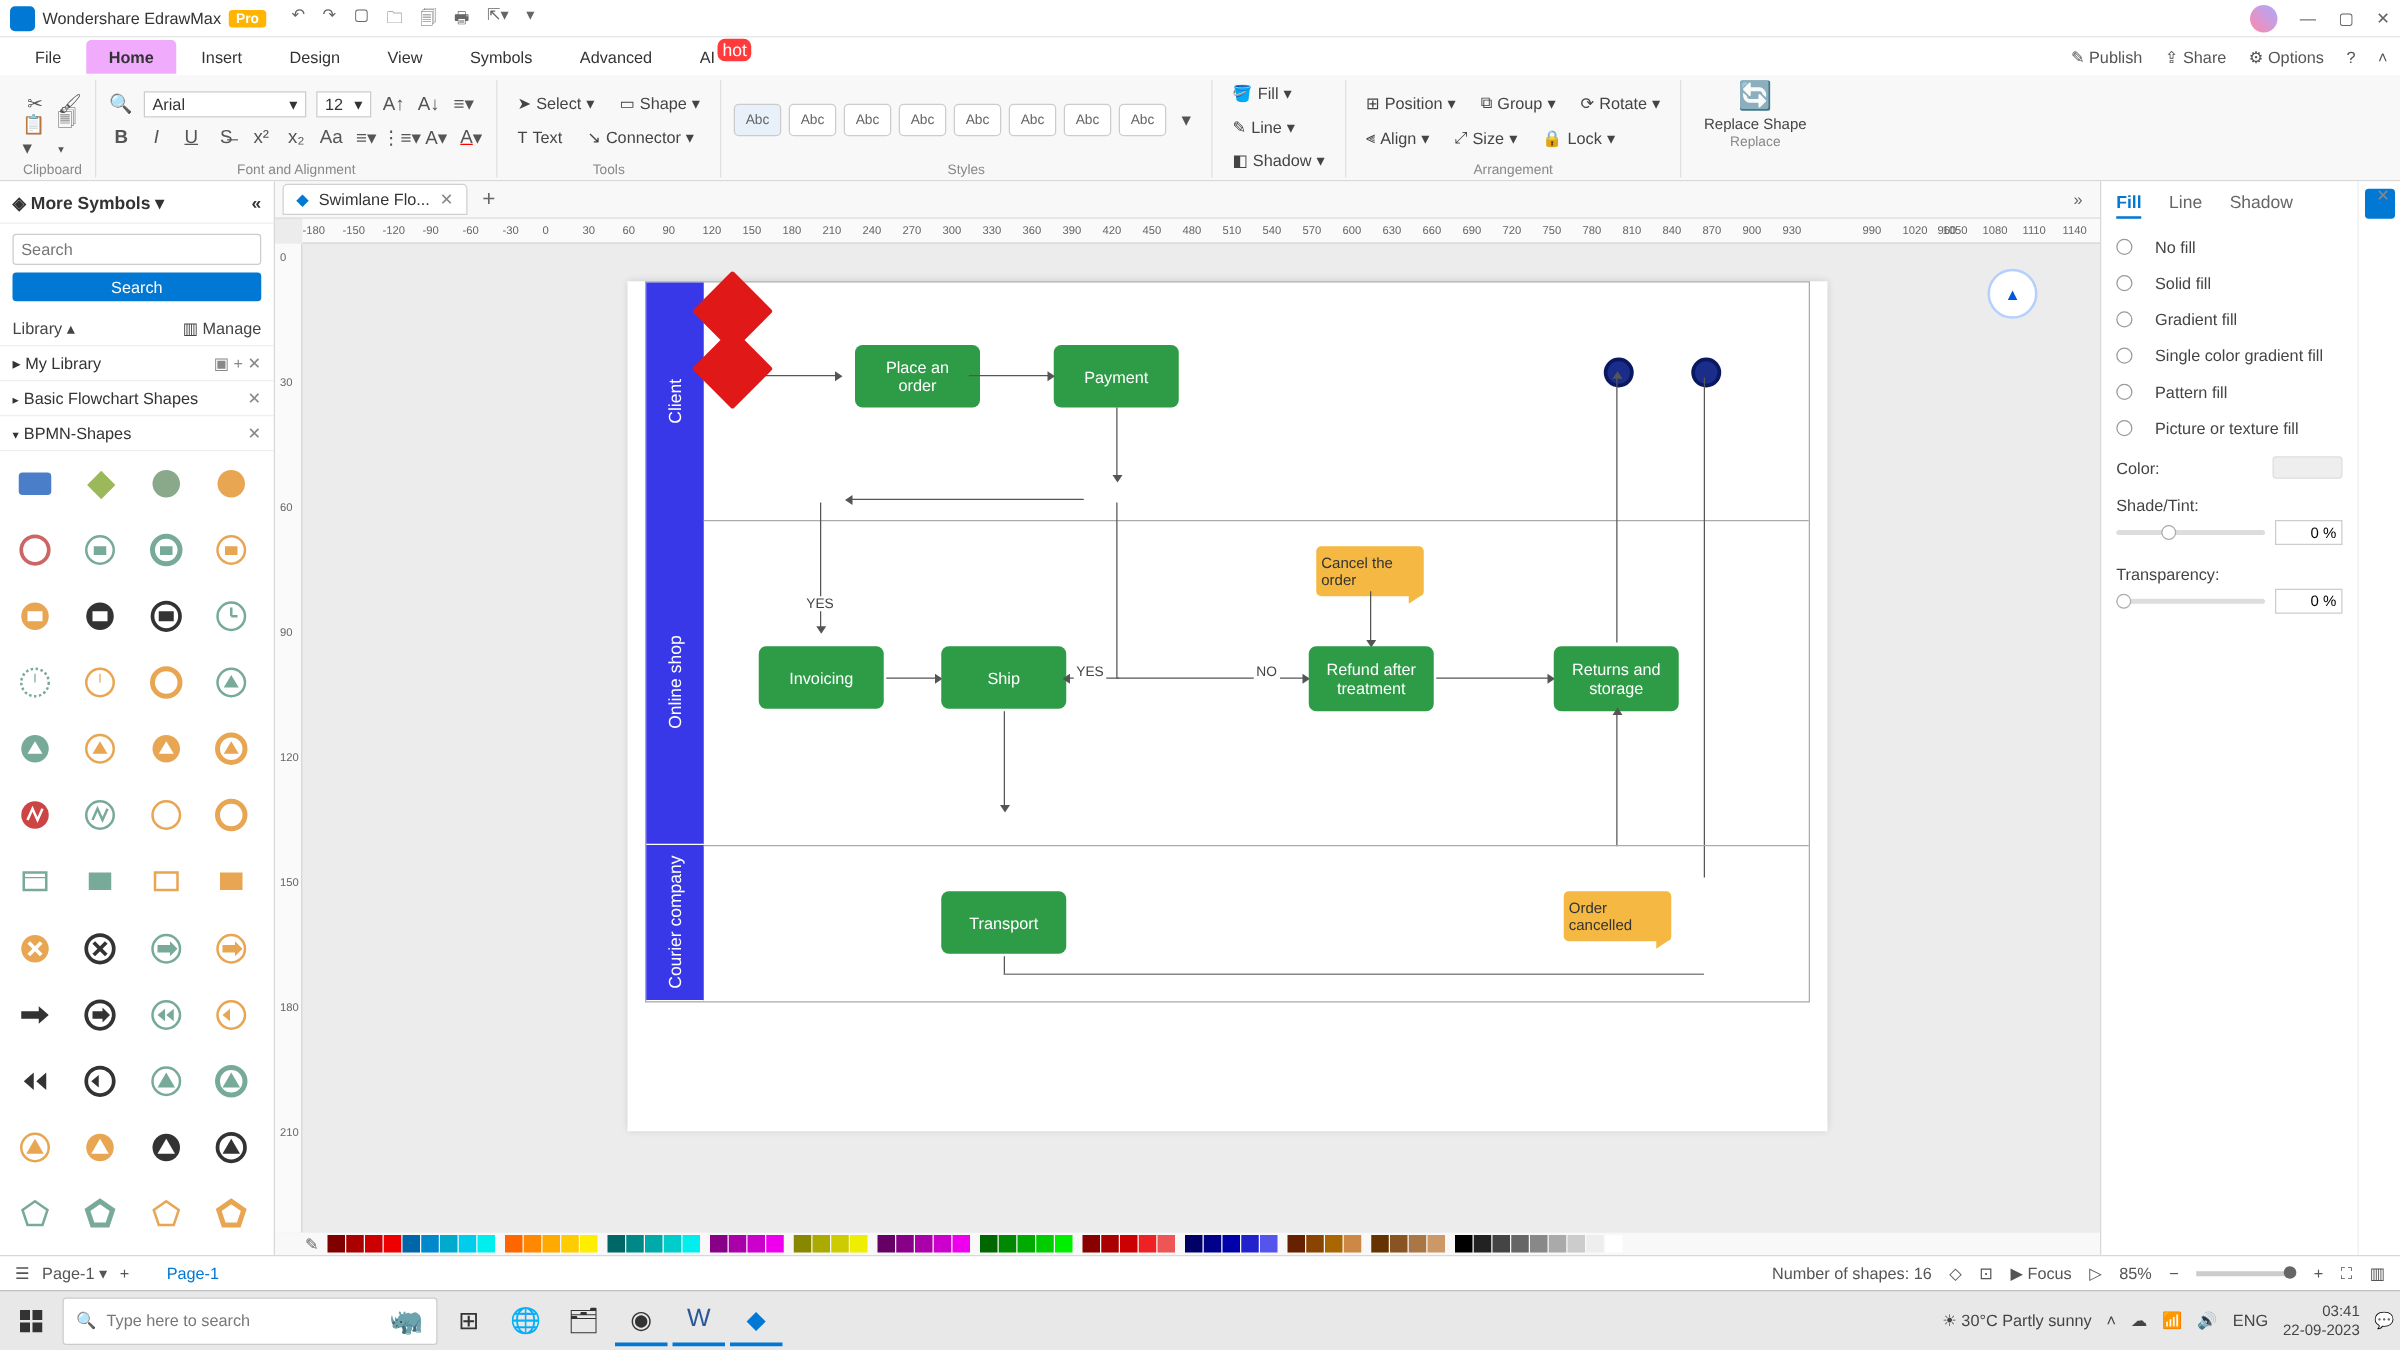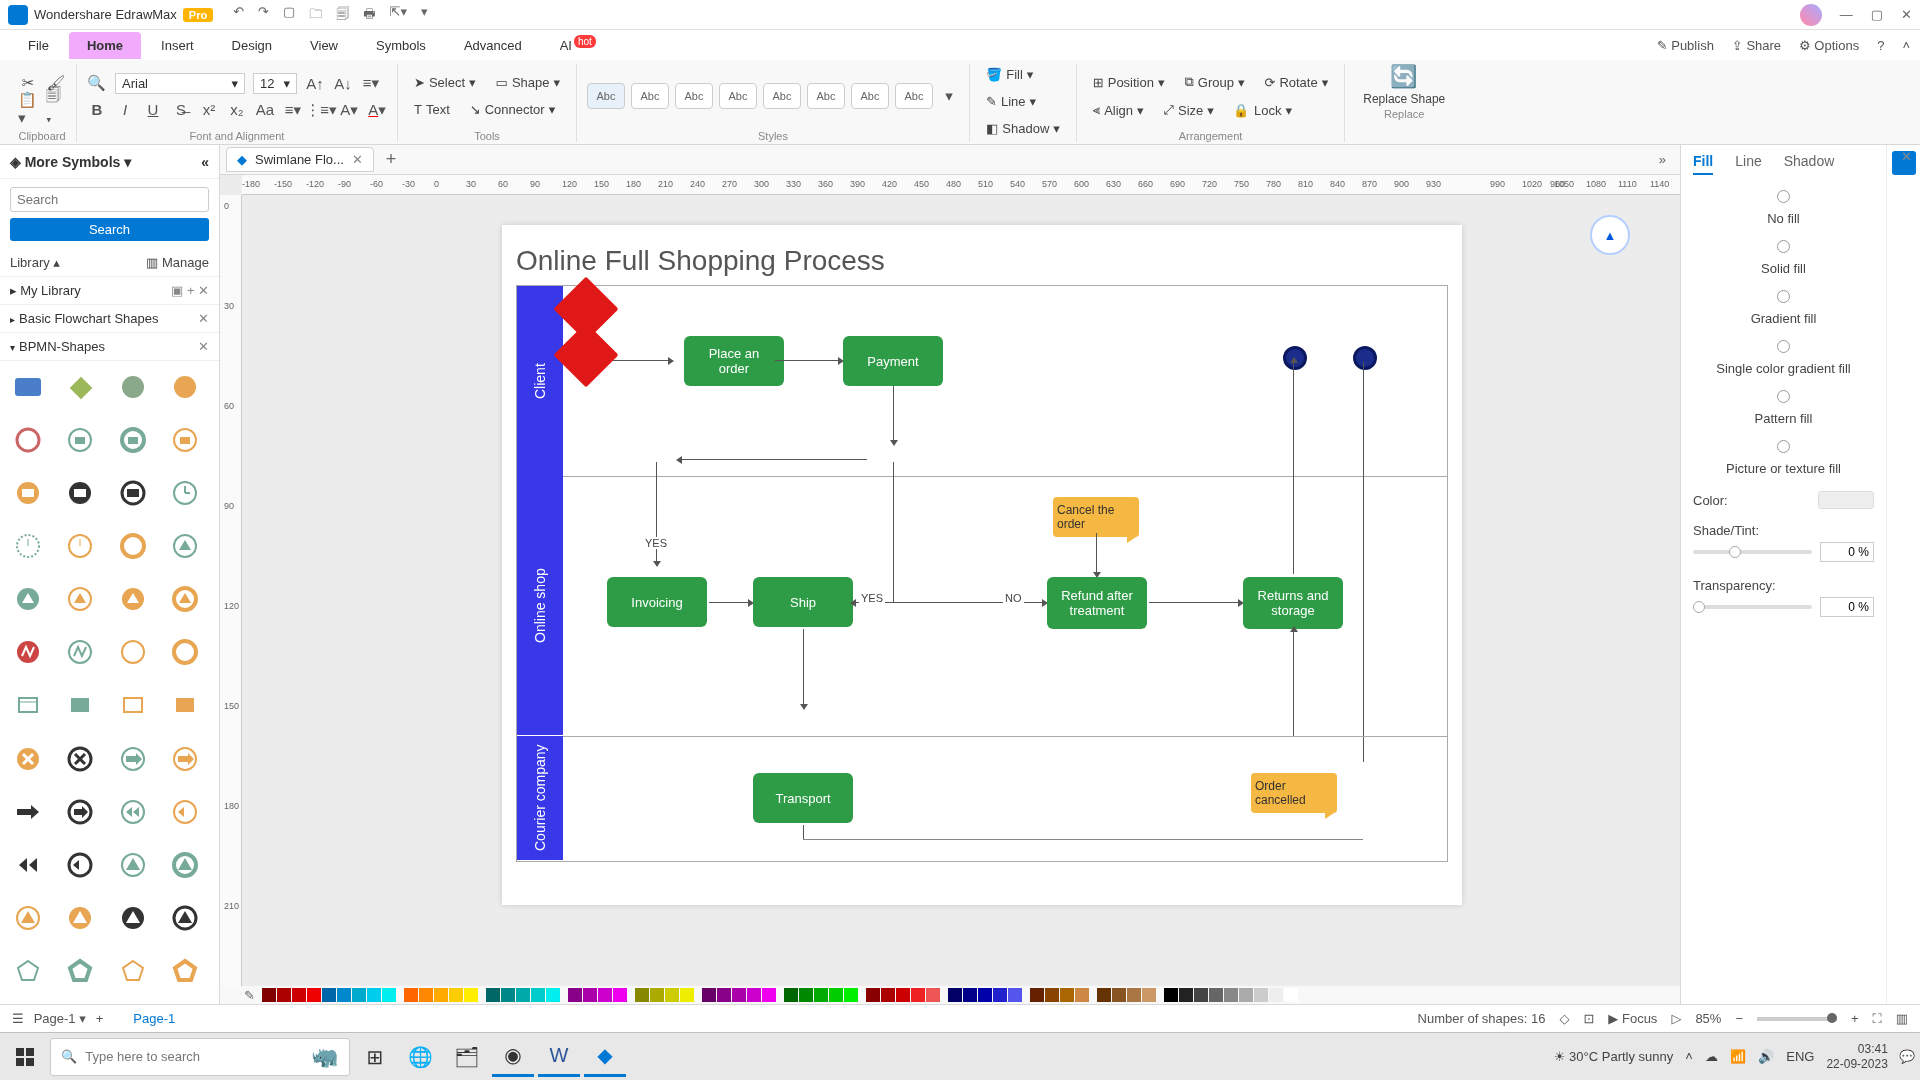--- a/index.html
+++ b/index.html
@@ -13,21 +13,21 @@
 .titlebar .qat { margin-left:20px; display:flex; gap:14px; color:#666; }
 .titlebar .qat span { cursor:pointer; }
 .titlebar .spacer { flex:1; }
 .titlebar .wbtns { display:flex; gap:18px; color:#666; align-items:center; }
 .avatar-sm { width:22px; height:22px; border-radius:50%; background:linear-gradient(45deg,#f8a,#aaf); }
 
 
 .menubar { height:30px; background:#fff; display:flex; align-items:center; padding:0 10px; gap:2px; font-size:13px; }
 .menubar .mi { padding:6px 18px; cursor:pointer; border-radius:4px 4px 0 0; }
 .menubar .mi.active { background:#f0abfc; font-weight:600; }
-.menubar .hot { background:#ff3b3b; color:#fff; font-size:10px; padding:1px 4px; border-radius:6px; margin-left:2px; position:relative; top:-5px; }
+.menubar .hot { background:#ff3b3b; color:#fff; font-size:14px; padding:1px 4px; border-radius:6px; margin-left:2px; position:relative; top:-5px; }
 .menubar .right { margin-left:auto; display:flex; gap:18px; align-items:center; color:#555; }
 .menubar .right span { cursor:pointer; }
 
 
 .ribbon { height:85px; background:#f8f8f8; border-bottom:1px solid #d8d8d8; display:flex; padding:4px 8px 2px; }
 .rgrp { display:flex; flex-direction:column; border-right:1px solid #e0e0e0; padding:0 10px; }
 .rgrp .rows { flex:1; display:flex; flex-direction:column; justify-content:center; gap:6px; }
 .rgrp .lbl { font-size:11px; color:#888; text-align:center; padding-top:2px; }
 .rrow { display:flex; gap:8px; align-items:center; }
 .ric { width:20px; height:20px; display:inline-flex; align-items:center; justify-content:center; color:#555; cursor:pointer; font-size:15px; }
@@ -101,21 +101,21 @@
 .compass{position:absolute;right:50px;top:20px;width:40px;height:40px;border-radius:50%;background:#fff;border:2px solid #b5d0ff;display:flex;align-items:center;justify-content:center;color:#0058dd;font-weight:bold;}
 
 
 .rightpane { width:240px; background:#fff; border-left:1px solid #d8d8d8; display:flex; }
 .rp-rail { width:34px; border-left:1px solid #eee; display:flex; flex-direction:column; align-items:center; padding-top:6px; gap:10px; }
 .rp-rail .rt{width:24px;height:24px;background:#0078d4;border-radius:3px;cursor:pointer;}
 .rp-body { flex:1; padding:8px 12px; }
 .rp-tabs { display:flex; gap:22px; font-size:14px; padding-bottom:8px; }
 .rp-tabs span{cursor:pointer;color:#666;}
 .rp-tabs .on{color:#0078d4;font-weight:600;border-bottom:2px solid #0078d4;padding-bottom:4px;}
-.rp-opt { display:flex; align-items:center; gap:8px; padding:7px 0; font-size:13px; color:#444;flex-direction:column; }
+.rp-opt { display:flex; align-items:center; gap:18px; padding:7px 0; font-size:13px; color:#444; }
 .rp-opt .rad{width:13px;height:13px;border:1px solid #999;border-radius:50%;}
 .rp-field{display:flex;justify-content:space-between;align-items:center;padding:8px 0;font-size:13px;color:#444;}
 .rp-sw{width:56px;height:18px;background:#eee;border:1px solid #ddd;border-radius:3px;}
 .rp-slider{display:flex;align-items:center;gap:8px;padding:4px 0 10px;}
 .rp-slider .track{flex:1;height:4px;background:#ddd;border-radius:2px;position:relative;}
 .rp-slider .thumb{position:absolute;left:30%;top:-4px;width:12px;height:12px;background:#fff;border:1px solid #aaa;border-radius:50%;}
 .rp-num{width:54px;border:1px solid #ccc;padding:2px 4px;font-size:12px;text-align:right;}
 .rp-close{position:absolute;right:8px;top:4px;cursor:pointer;color:#888;}
 .rightpane{position:relative;}
 
@@ -667,21 +667,20 @@
           <span style="top: 206px;">60</span>
           <span style="top: 306px;">90</span>
           <span style="top: 406px;">120</span>
           <span style="top: 506px;">150</span>
           <span style="top: 606px;">180</span>
           <span style="top: 706px;">210</span>
         </div>
       <div class="canvas">
         <div class="compass">▲</div>
         <div class="page">
-          <div class="page-title">Online Full Shopping Process</div>
           <div class="swim">
             <div class="lane" id="lane0">
               <div class="lane-hdr">Client</div>
               <div class="lane-body">
                 <div class="circ magenta" style="left:20px;top:62px;"></div>
                 <div class="node green" style="left:121px;top:50px;width:100px;height:50px;">Place an order</div>
                 <div class="node green" style="left:280px;top:50px;width:100px;height:50px;">Payment</div>
                 <div class="circ navy" style="left:720px;top:60px;"></div>
                 <div class="circ navy" style="left:790px;top:60px;"></div>
                 <div class="edge h arr-r" style="left:44px;top:74px;width:62px;"></div>

